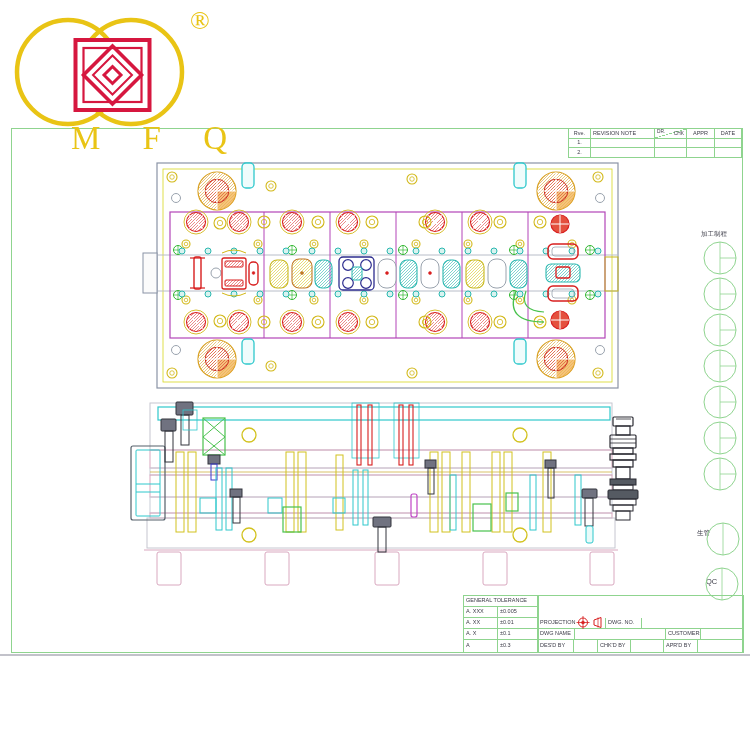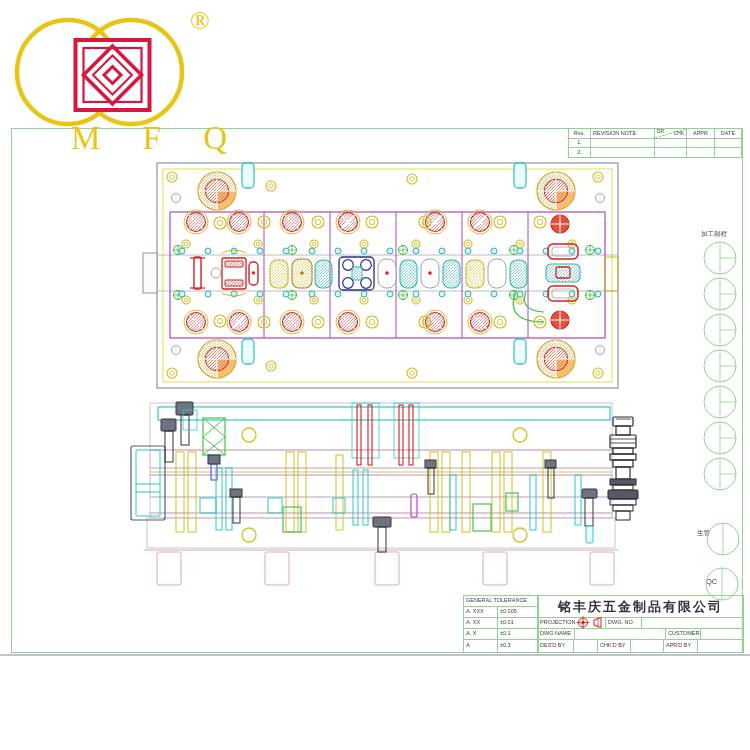--- a/index.html
+++ b/index.html
@@ -72,21 +72,20 @@
     <div class="cell cl nr" style="left:34px;top:11px;width:40px;height:11px;">±0.005</div>
     <div class="cell cl" style="left:0;top:22px;width:34px;height:11px;">A. XX</div>
     <div class="cell cl nr" style="left:34px;top:22px;width:40px;height:11px;">±0.01</div>
     <div class="cell cl" style="left:0;top:33px;width:34px;height:11px;">A. X</div>
     <div class="cell cl nr" style="left:34px;top:33px;width:40px;height:11px;">±0.1</div>
     <div class="cell cl nb" style="left:0;top:44px;width:34px;height:12px;">A</div>
     <div class="cell cl nr nb" style="left:34px;top:44px;width:40px;height:12px;">±0.3</div>
   </div>
 
   <div class="tbl" style="left:537px;top:595px;width:205px;height:56px;">
-    <div class="cell cc nr company" style="left:0;top:0;width:205px;height:22px;">铭丰庆五金制品有限公司</div>
 
     <div class="cell cl" style="left:0;top:22px;width:68px;height:11px;">PROJECTION</div>
     <div class="cell cl" style="left:68px;top:22px;width:36px;height:11px;">DWG. NO.</div>
     <div class="cell nr" style="left:104px;top:22px;width:101px;height:11px;"></div>
 
     <div class="cell cl" style="left:0;top:33px;width:37px;height:11px;">DWG NAME</div>
     <div class="cell" style="left:37px;top:33px;width:91px;height:11px;"></div>
     <div class="cell cl" style="left:128px;top:33px;width:35px;height:11px;">CUSTOMER:</div>
     <div class="cell nr" style="left:163px;top:33px;width:42px;height:11px;"></div>
 

